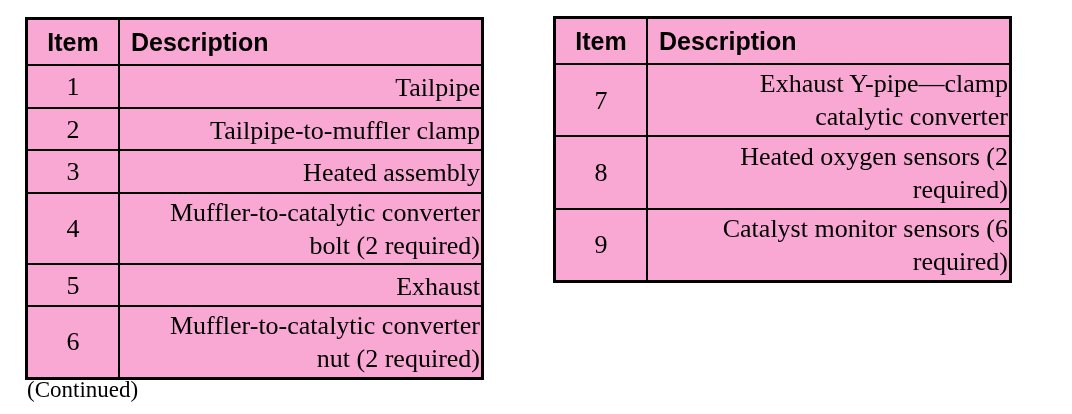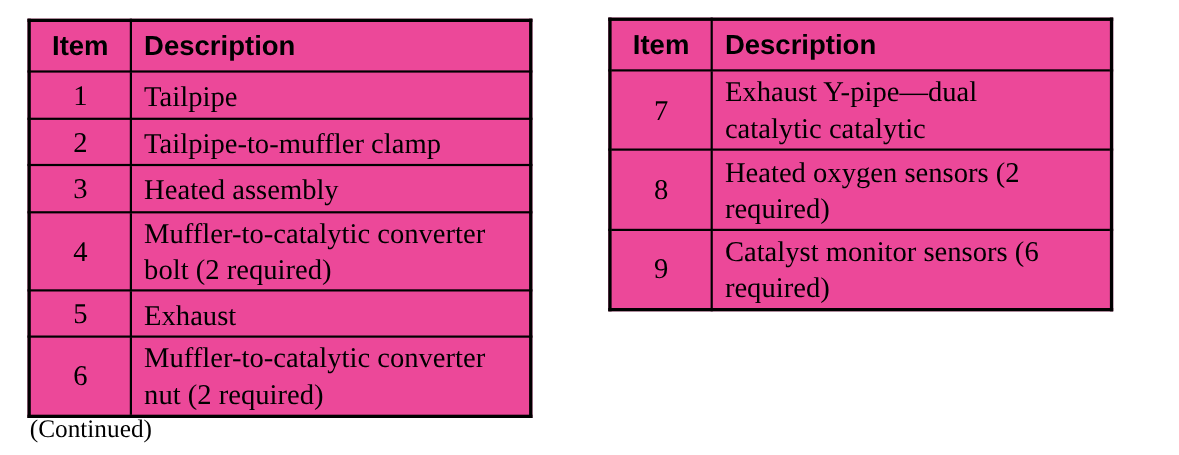--- a/index.html
+++ b/index.html
@@ -12,21 +12,21 @@
     position: relative;
     background: #ffffff;
     color: #000000;
     font-family: "Liberation Serif", serif;
     overflow: hidden;
   }
   table.parts-table {
     position: absolute;
     border-collapse: collapse;
     table-layout: fixed;
-    background: #ec4899;
+    background: #f9a8d4;
     border: 3px solid #000000;
   }
   #left-table  { left: 25px;  top: 17px; width: 459px; }
   #right-table { left: 553px; top: 16px; width: 459px; }
 
   .parts-table th, .parts-table td {
     border: 2px solid #000000;
     vertical-align: middle;
     overflow: hidden;
   }
@@ -37,21 +37,21 @@
     height: 42px;
   }
   th.col-item { width: 88px; text-align: center; }
   th.col-desc { text-align: left; padding-left: 11px; }
 
   .parts-table td {
     font-size: 26px;
     line-height: 33px;
   }
   td.cell-item { text-align: center; }
-  td.cell-desc { text-align: left; padding-left: 11px; margin-top: 44px; }
+  td.cell-desc { text-align: right; padding-left: 11px; margin-top: 44px; }
 
   
   #left-table  .desc-inner { display: inline-block; max-width: 332px; vertical-align: middle; }
   #right-table .desc-inner { display: inline-block; max-width: 304px; vertical-align: middle; }
 
   
   tr.rh42 { height: 42px; }
   tr.rh43 { height: 43px; }
   tr.rh71 { height: 71px; }
   tr.rh72 { height: 72px; }
@@ -108,21 +108,21 @@
 <table class="parts-table" id="right-table">
   <thead>
     <tr class="rh42">
       <th class="col-item">Item</th>
       <th class="col-desc">Description</th>
     </tr>
   </thead>
   <tbody>
     <tr class="rh72">
       <td class="cell-item">7</td>
-      <td class="cell-desc"><span class="desc-inner">Exhaust Y-pipe—dual catalytic catalytic</span></td>
+      <td class="cell-desc"><span class="desc-inner">Exhaust Y-pipe—clamp catalytic converter</span></td>
     </tr>
     <tr class="rh73">
       <td class="cell-item">8</td>
       <td class="cell-desc"><span class="desc-inner">Heated oxygen sensors (2 required)</span></td>
     </tr>
     <tr class="rh72">
       <td class="cell-item">9</td>
       <td class="cell-desc"><span class="desc-inner">Catalyst monitor sensors (6 required)</span></td>
     </tr>
   </tbody>

